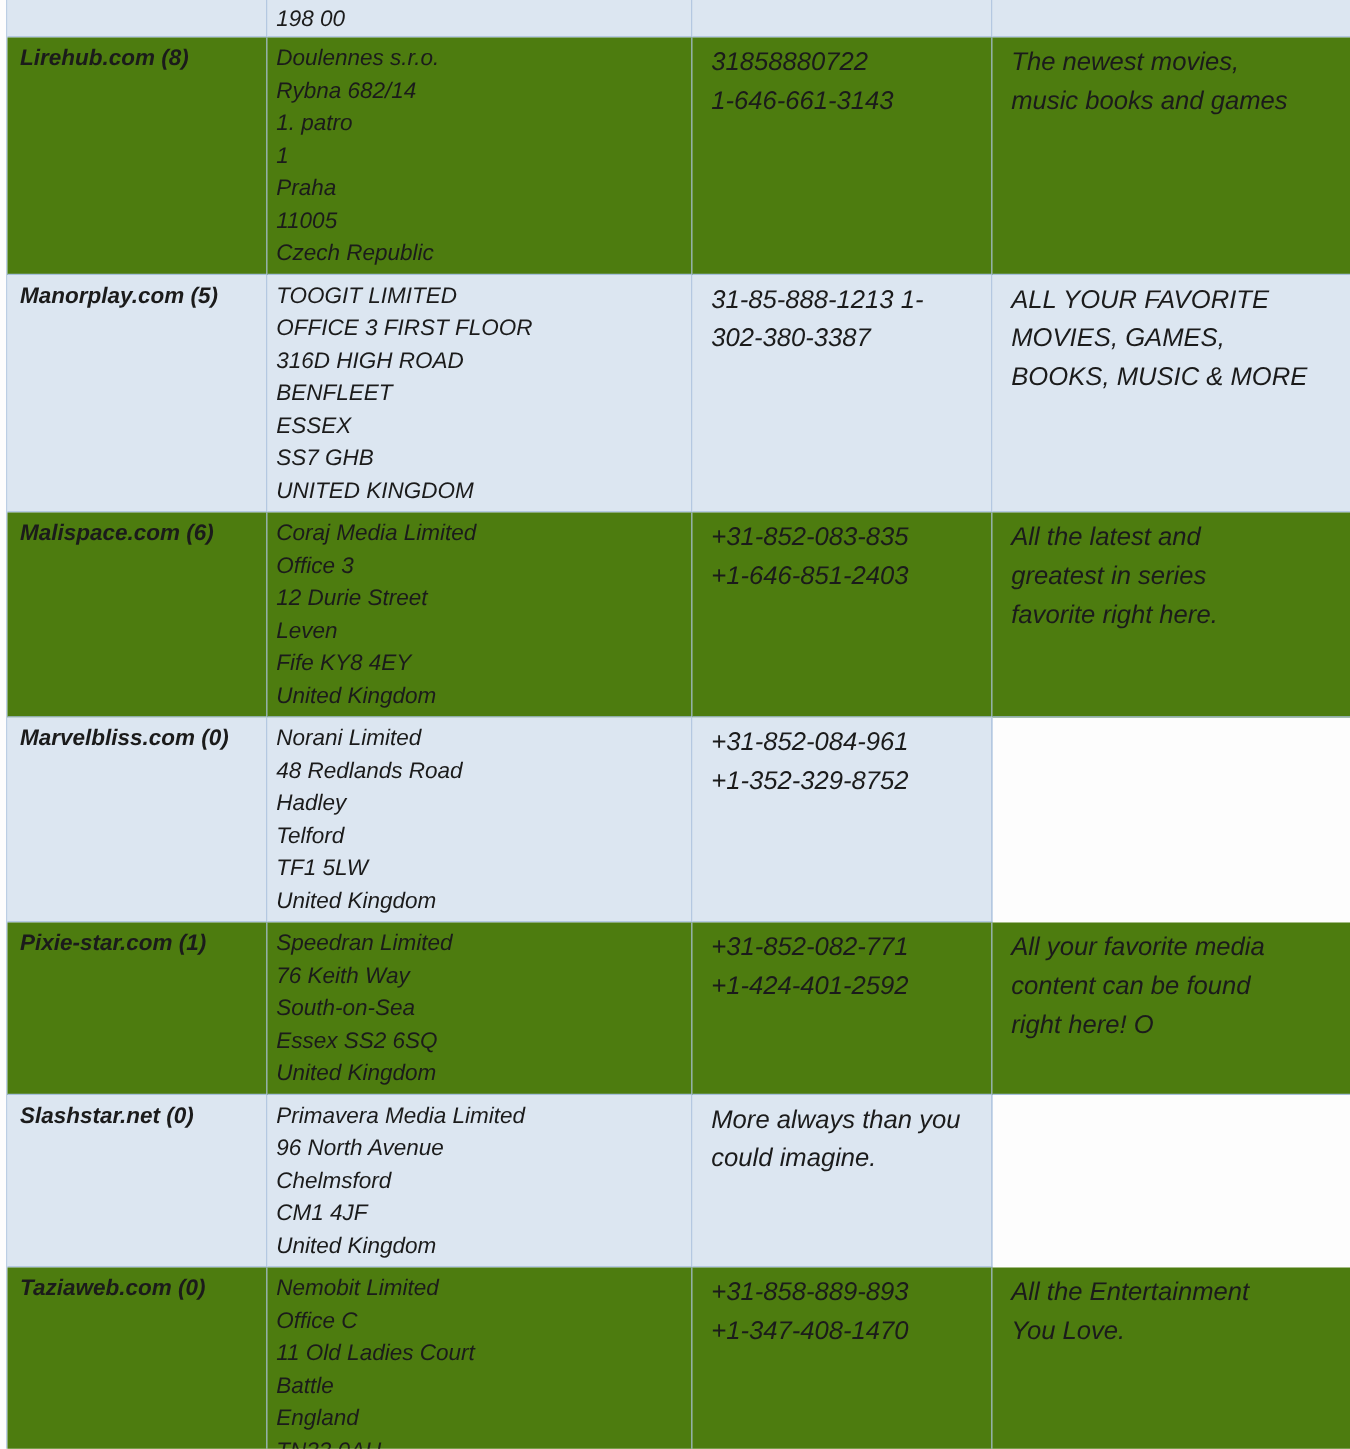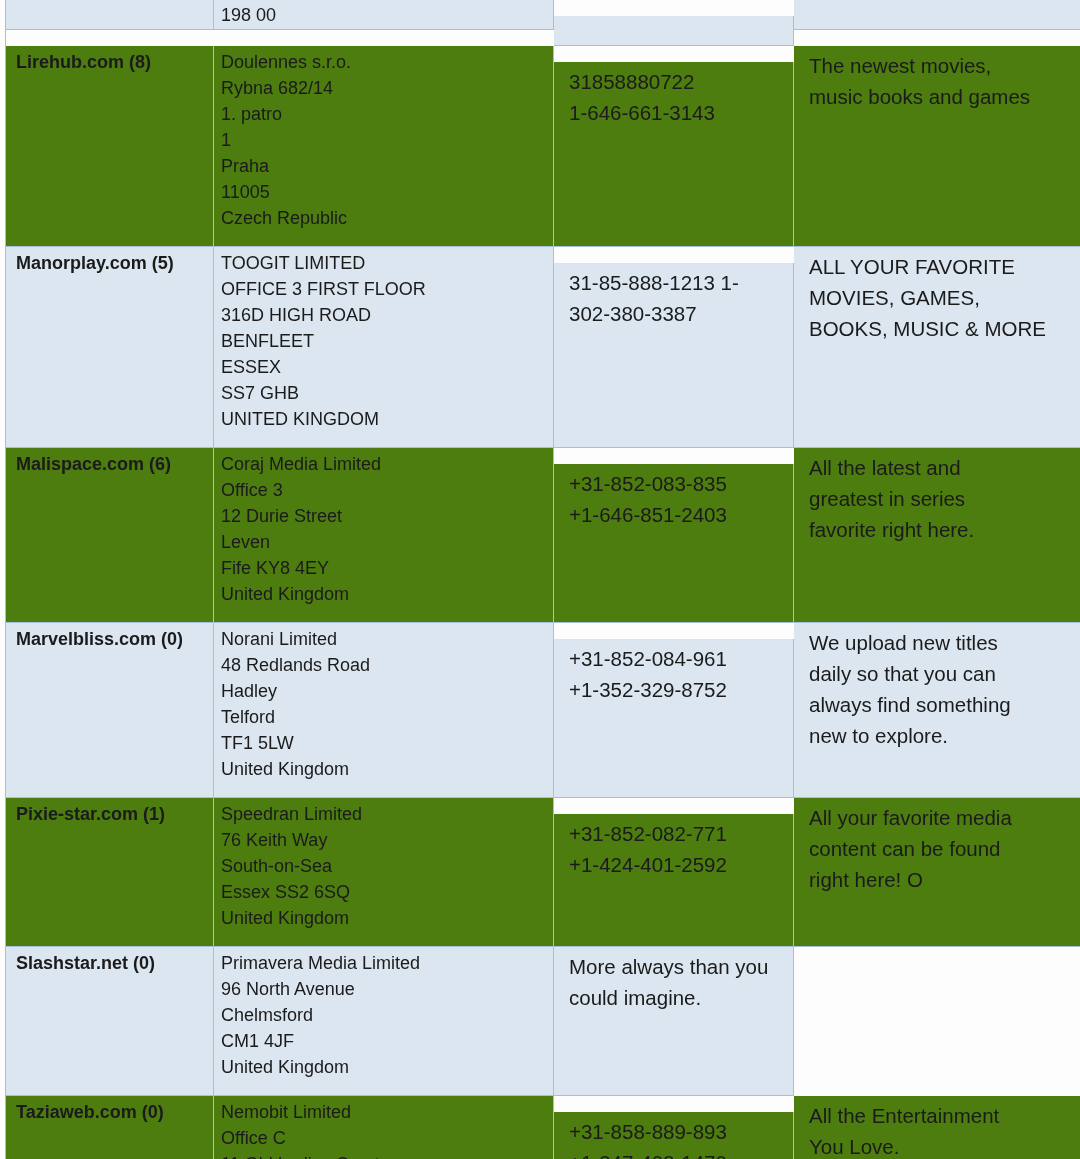--- a/index.html
+++ b/index.html
@@ -19,43 +19,43 @@
     box-sizing: border-box;
   }
   .row {
     display: grid;
     grid-template-columns: 208px 340px 240px 287px;
   }
   .cell {
     box-sizing: border-box;
     border-right: 1px solid #a6bfdb;
     border-bottom: 1px solid #a6bfdb;
-    padding: 3px 8px 15px 8px;
+    padding: 3px 8px 4px 8px;
     white-space: pre-line;
     overflow: hidden;
+    font-style: italic;
   }
   .row.shaded .cell { background: #dce6f1; }
   .row.plain  .cell { background: #4d7c0f; }
   .c-site {
     font-size: 18px;
     font-weight: bold;
     line-height: 26px;
     padding-left: 10px;
   }
   .c-addr {
     font-size: 18px;
     line-height: 26px;
     padding-left: 7px;
   }
   .c-phone {
     font-size: 20.5px;
     line-height: 31px;
     padding-left: 15px;
     padding-top: 4px;
-    margin-top: 16px;
   }
   .c-desc {
     font-size: 20.5px;
     line-height: 31px;
     padding-left: 15px;
     padding-top: 4px;
   }
   .row.partial .cell {
     height: 30px;
     padding-top: 3px;
@@ -124,24 +124,20 @@
   <div class="row shaded">
     <div class="cell c-site">Marvelbliss.com (0)</div>
     <div class="cell c-addr">Norani Limited
 48 Redlands Road
 Hadley
 Telford
 TF1 5LW
 United Kingdom</div>
     <div class="cell c-phone">+31-852-084-961
 +1-352-329-8752</div>
-    <div class="cell c-desc">We upload new titles
-daily so that you can
-always find something
-new to explore.</div>
   </div>
 
   <div class="row plain">
     <div class="cell c-site">Pixie-star.com (1)</div>
     <div class="cell c-addr">Speedran Limited
 76 Keith Way
 South-on-Sea
 Essex SS2 6SQ
 United Kingdom</div>
     <div class="cell c-phone">+31-852-082-771

